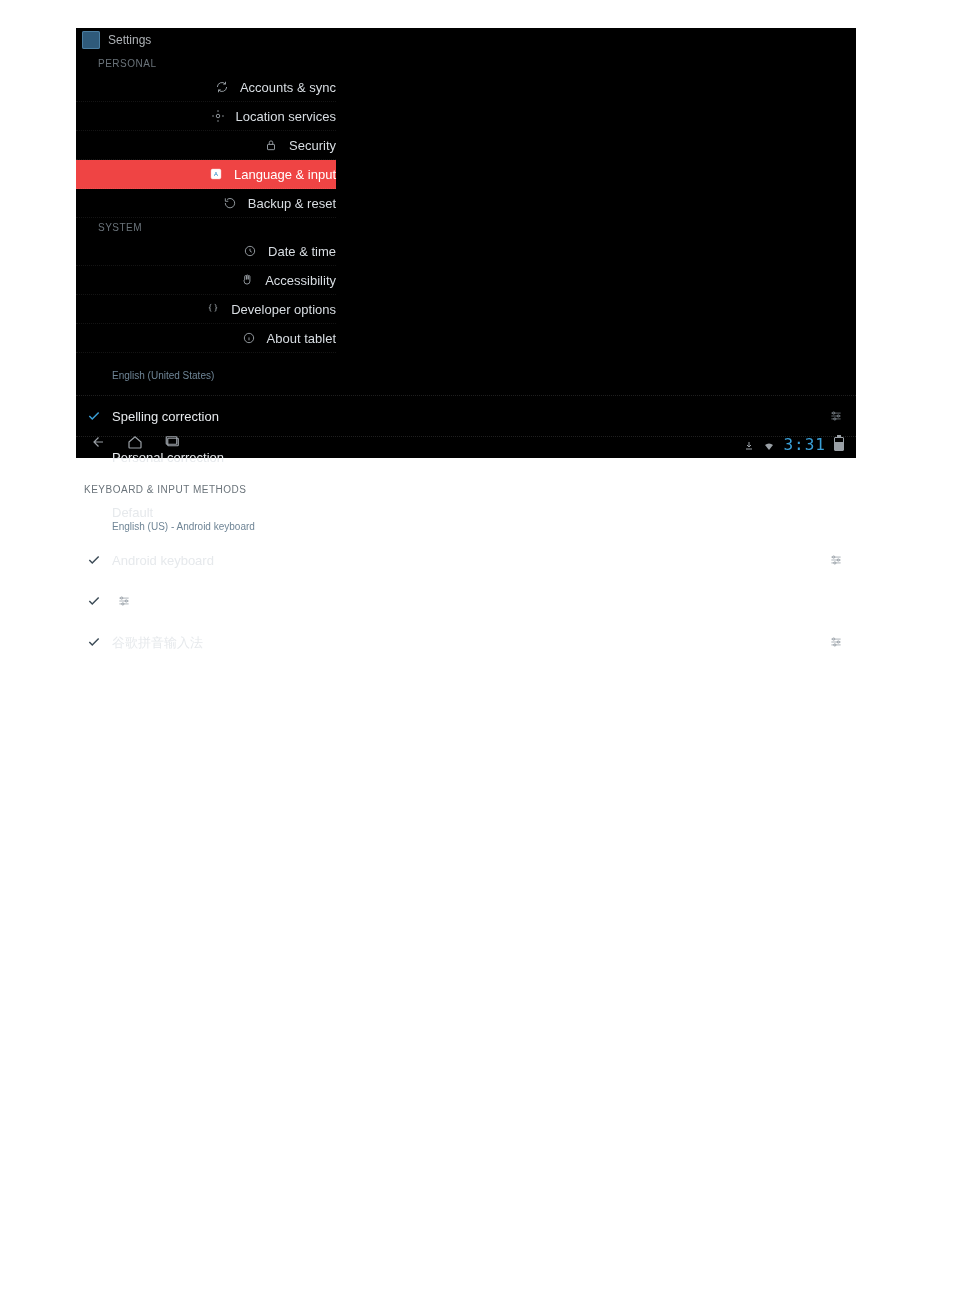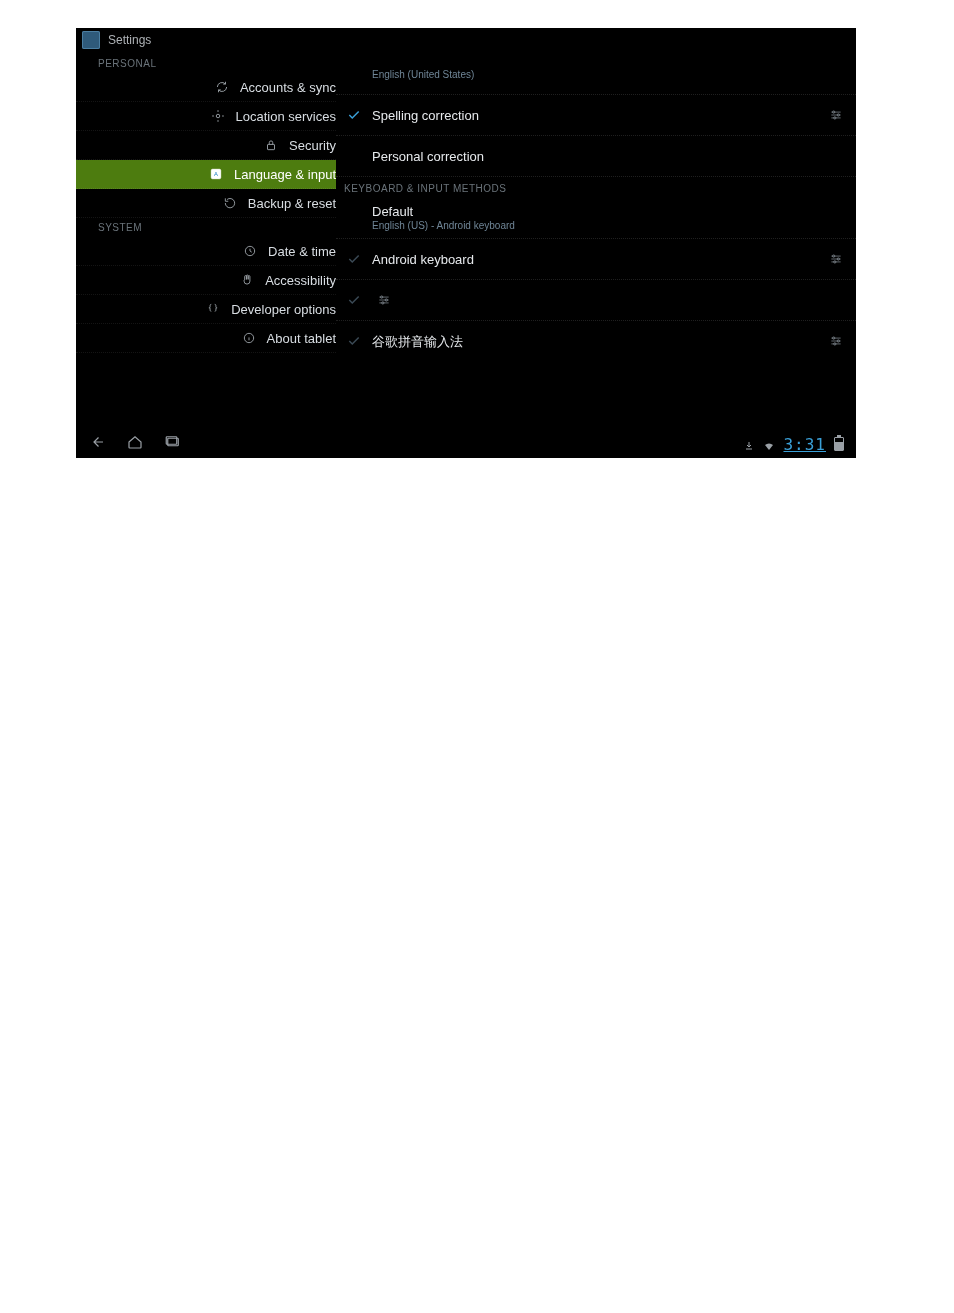--- a/index.html
+++ b/index.html
@@ -1,46 +1,46 @@
 <!DOCTYPE html>
 <html><head>
 <meta charset="utf-8">
 <style>
   html,body{margin:0;padding:0;background:#fff;font-family:"Helvetica Neue",Arial,sans-serif;}
   .page{width:954px;height:923px;position:relative;background:#fff;}
   .device{position:absolute;left:76px;top:28px;width:780px;height:430px;background:#000;}
   .topbar{height:24px;display:flex;align-items:center;padding-left:6px;}
   .appicon{width:18px;height:18px;background:#2f5a7a;border-radius:2px;box-shadow:inset 0 0 0 1px #4b7ea1;}
   .apptitle{color:#aeb2b6;font-size:12px;margin-left:8px;}
-  .body{display:flex;height:380px;}
+  .body{display:flex;height:380px;flex-direction:column;}
   .sidebar{width:260px;padding-top:2px;}
   .sectionlabel{color:#6a737a;font-size:10px;letter-spacing:0.5px;padding:4px 0 4px 22px;}
   .navitem{display:flex;align-items:center;height:28px;padding-left:22px;border-bottom:1px dotted rgba(255,255,255,0.08);cursor:pointer;justify-content:flex-end;}
-  .navitem.selected{background:#4d7c0f;}
+  .navitem.selected{background:#ef4444;}
   .navitem .nlabel{color:#d8dde2;font-size:13px;}
   .navitem.selected .nlabel{color:#fff;}
   .nicon{width:16px;height:16px;margin-right:10px;display:flex;align-items:center;justify-content:center;}
   .nicon svg{width:14px;height:14px;stroke:#9aa0a6;fill:none;stroke-width:1.6;}
   .navitem.selected .nicon svg{stroke:#fff;}
   .content{flex:1;padding-top:2px;}
   .row{display:flex;align-items:center;height:40px;border-bottom:1px dotted rgba(255,255,255,0.12);padding:0 10px 0 6px;}
   .row.noborder{border-bottom:none;}
   .chk{width:24px;display:flex;align-items:center;justify-content:center;}
   .chk svg{width:14px;height:14px;}
   .rowtext{flex:1;padding-left:6px;}
   .rtitle{color:#e6e9ec;font-size:13px;line-height:15px;}
   .rsub{color:#6f8596;font-size:10px;line-height:13px;}
   .rsettings{width:20px;height:20px;margin-left:8px;display:flex;align-items:center;justify-content:center;cursor:pointer;}
   .rsettings svg{width:14px;height:14px;stroke:#8b949c;fill:none;stroke-width:1.2;}
   .catlabel{color:#6a737a;font-size:10px;letter-spacing:0.5px;padding:6px 0 4px 8px;}
   .navbar{height:24px;display:flex;align-items:center;justify-content:space-between;padding:0 12px;}
   .navleft{display:flex;gap:20px;align-items:center;}
   .navleft svg{width:18px;height:18px;stroke:#9aa0a6;fill:none;stroke-width:1.6;}
   .navright{display:flex;align-items:center;gap:8px;}
-  .navright .clock{color:#3aa0d8;font-family:monospace;font-size:16px;letter-spacing:1px;text-decoration:underline;}
+  .navright .clock{color:#3aa0d8;font-family:monospace;font-size:16px;letter-spacing:1px;}
   .statusicon{width:12px;height:12px;}
   .statusicon svg{width:12px;height:12px;fill:#9aa0a6;}
   .batt{width:8px;height:12px;border:1px solid #9aa0a6;border-radius:1px;position:relative;}
   .batt::after{content:"";position:absolute;top:-3px;left:2px;width:4px;height:2px;background:#9aa0a6;}
   .batt .fill{position:absolute;bottom:0;left:0;right:0;height:70%;background:#9aa0a6;}
 </style>
 </head>
 <body>
 
 <div class="page">

